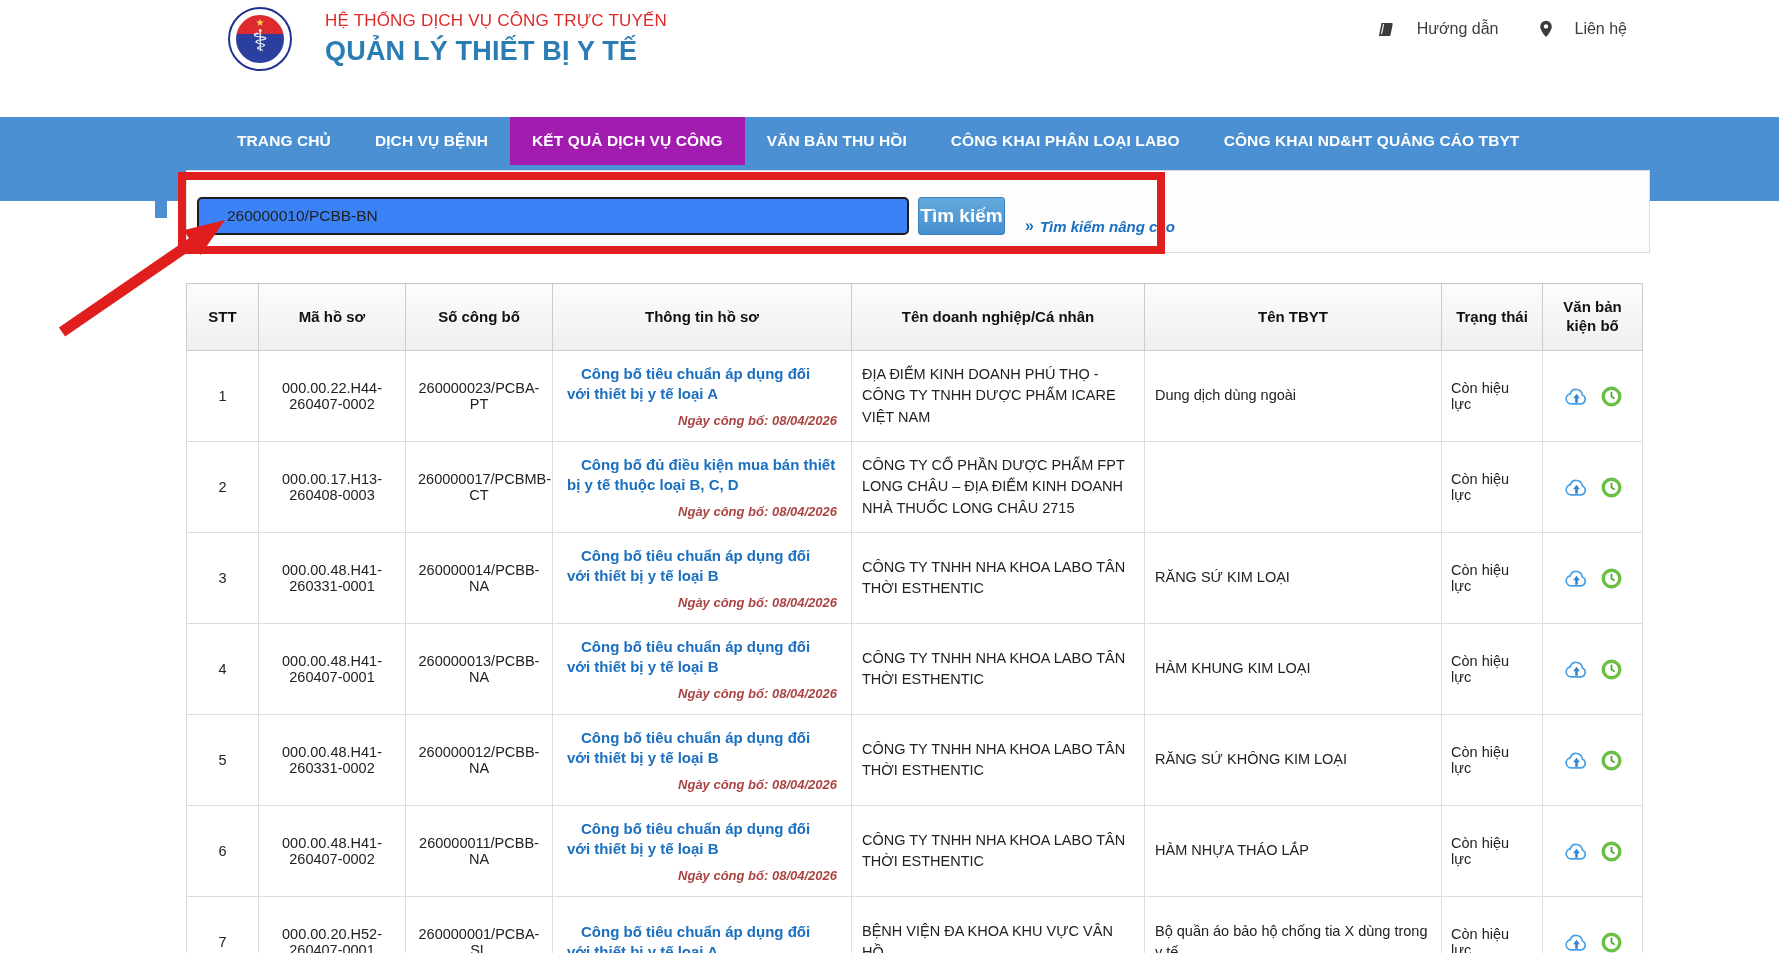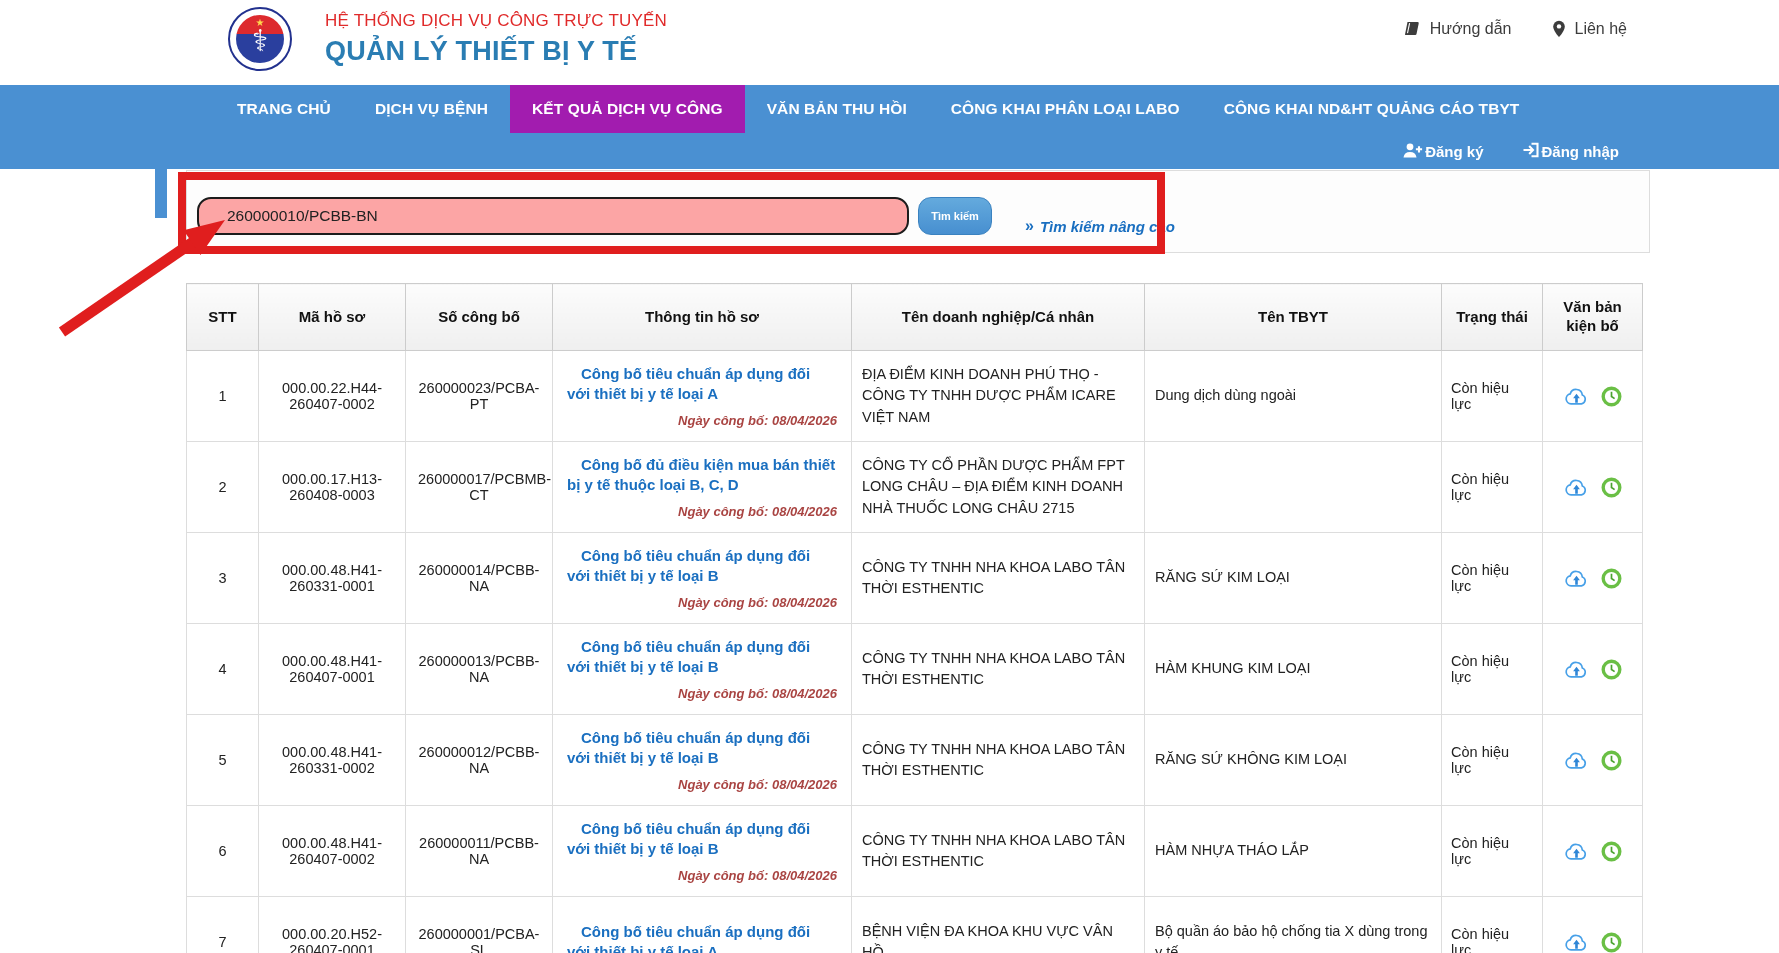--- a/index.html
+++ b/index.html
@@ -16,47 +16,47 @@
   .logo-red { height:40%; background:#dd2a2e; position:relative; }
   .logo-star { position:absolute; left:50%; top:3px; transform:translateX(-50%);
     color:#ffd84d; font-size:10px; line-height:10px; }
   .logo-blue { height:60%; background:#2a3f9e; }
   .logo-staff { position:absolute; left:0; top:6px; width:100%; text-align:center;
     color:#fff; font-size:30px; line-height:40px; }
   .brand-text { position:absolute; left:325px; top:11px; }
   .brand-sub { color:#e02a2a; font-size:17px; font-weight:normal; letter-spacing:.2px; }
   .brand-title { color:#2a7db3; font-size:27px; font-weight:bold; margin-top:5px; letter-spacing:.2px; }
   .top-links { position:absolute; right:152px; top:20px; display:flex; gap:40px; }
-  .top-link { display:flex; align-items:flex-start; gap:9px; color:#3c3c3c; font-size:16px;
+  .top-link { display:flex; align-items:center; gap:22px; color:#3c3c3c; font-size:16px;
     text-decoration:none; cursor:pointer; }
   .tl-icon svg { display:block; }
 
   
-  .navbar { position:relative; height:84px; background:#4a90d2; }
+  .navbar { position:relative; height:84px; background:#4a90d2;margin-top:32px; }
   .nav-menu { position:absolute; left:215px; top:0; height:48px; display:flex; }
   .nav-item { color:#fff; font-size:15.5px; font-weight:bold; line-height:48px; padding:0 22px;
     cursor:pointer; white-space:nowrap; letter-spacing:.1px; }
   .nav-item.active { background:#a21caf; }
   .nav-account { position:absolute; right:160px; top:48px; height:36px; display:flex; gap:38px;
     align-items:center; }
   .acct-link { display:flex; align-items:center; gap:2px; color:#fff; font-size:15px;
     font-weight:bold; cursor:pointer; }
 
   
   .blue-notch { position:absolute; left:155px; top:169px; width:12px; height:49px; background:#4a90d2; }
 
   
   .search-panel { position:absolute; left:186px; top:170px; width:1464px; height:83px;
     background:#fdfdfd; border:1px solid #ddd; }
   .search-input { position:absolute; left:10px; top:26px; width:712px; height:38px;
-    background:#fca5a5; border:2px solid #1c1c1c; border-radius:14px; padding:0 10px 0 28px;
+    background:#3b82f6; border:2px solid #1c1c1c; border-radius:5px; padding:0 10px 0 28px;
     font-size:15.5px; color:#222; font-family:"Liberation Sans",sans-serif; }
-  .search-btn { position:absolute; left:731px; top:26px; width:74px; height:38px;
-    background:linear-gradient(#64aadd,#478fd0); border:1px solid #3a82c0; border-radius:13px;
-    color:#fff; font-size:11px; font-weight:bold; cursor:pointer;
+  .search-btn { position:absolute; left:731px; top:26px; width:87px; height:38px;
+    background:linear-gradient(#64aadd,#478fd0); border:1px solid #3a82c0; border-radius:3px;
+    color:#fff; font-size:19px; font-weight:bold; cursor:pointer;
     font-family:"Liberation Sans",sans-serif; }
   .adv-link { position:absolute; left:838px; top:46px; color:#1a6fc0; font-size:15px;
     font-style:italic; font-weight:bold; cursor:pointer; display:flex; gap:6px; align-items:center; }
   .adv-prefix { font-style:normal; font-size:16px; }
 
   
   .results { position:absolute; left:186px; top:283px; }
   table { border-collapse:collapse; table-layout:fixed; width:1456px; background:#fff; }
   th { height:67px; background:linear-gradient(#fcfcfc,#efefef); border:1px solid #ccc;
     font-size:15px; font-weight:bold; color:#111; text-align:center; line-height:1.25;

